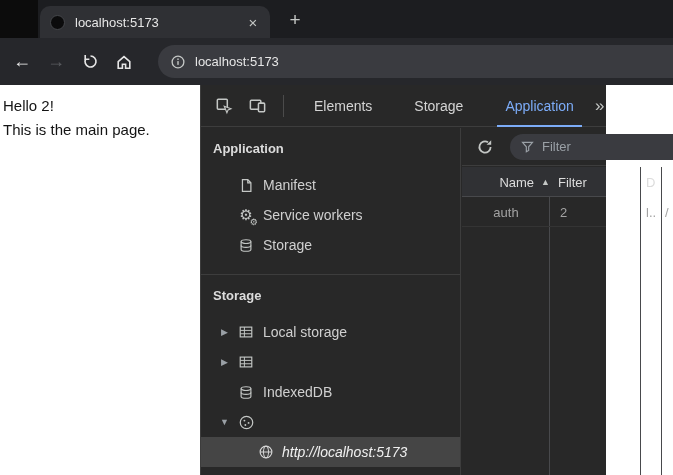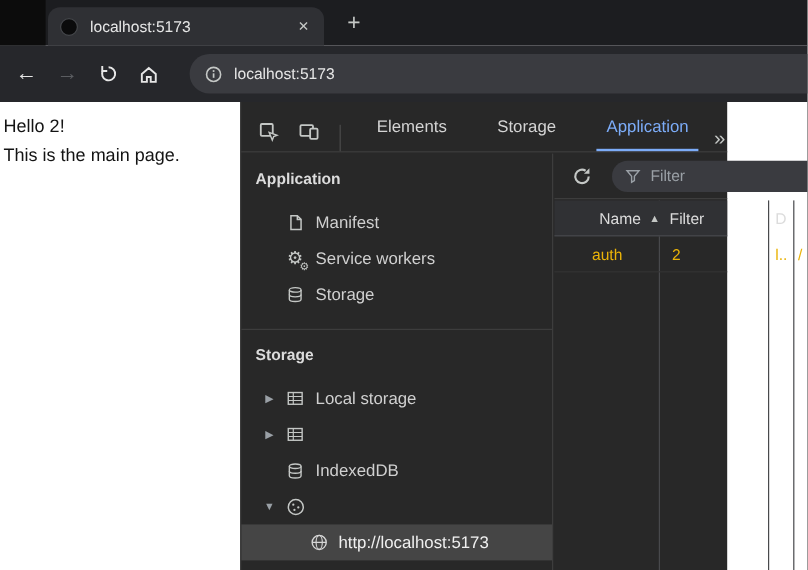--- a/index.html
+++ b/index.html
@@ -24,41 +24,41 @@
   .url-pill { position:absolute; left:158px; top:7px; height:33px; width:540px; background:#3a3b40; border-radius:17px;
               display:flex; align-items:center; gap:9px; padding-left:12px; color:#e6e6e6; font-size:13px; }
 
   
   .content { position:absolute; left:0; top:85px; width:606px; bottom:0; }
   .page { position:absolute; left:0; top:0; width:200px; bottom:0; background:#ffffff; color:#141414;
           font-size:15px; padding:9px 4px 0 3px; line-height:1.6; }
 
   
   .devtools { position:absolute; left:200px; top:0; right:0; bottom:0; background:#282828; border-left:1px solid #3d3d3d; color:#c9c9c9; }
-  .dt-toolbar { position:absolute; left:0; top:0; right:0; height:42px; border-bottom:1px solid #3d3d3d; display:flex; align-items:flex-end; }
+  .dt-toolbar { position:absolute; left:0; top:0; right:0; height:42px; border-bottom:1px solid #3d3d3d; display:flex; align-items:center; }
   .icon-btn { width:34px; height:34px; display:flex; align-items:center; justify-content:center; flex:none; }
   .icon-btn.first { margin-left:5px; }
   .vsep { width:1px; height:22px; background:#4b4b4b; margin:0 9px; flex:none; }
   .dt-tab { padding:0 21px; height:42px; display:flex; align-items:center; font-size:14px; color:#d4d4d4; position:relative; flex:none; }
   .dt-tab.active { color:#7cacf8; }
   .dt-tab.active::after { content:""; position:absolute; left:13px; right:13px; bottom:0; height:2px; background:#7cacf8; }
   .more-tabs { margin-left:auto; margin-right:9px; font-size:17px; color:#c4c7c5; }
 
   .dt-body { position:absolute; left:0; top:43px; right:0; bottom:0; }
 
   
   .dt-sidebar { position:absolute; left:0; top:0; width:260px; bottom:0; border-right:1px solid #3d3d3d; overflow:hidden; }
   .section-title { padding:13px 12px 14px; font-size:13px; font-weight:700; color:#dcdcdc; }
   .side-item { position:relative; height:30px; font-size:14px; color:#d0d0d0;text-align:right; }
   .side-item.selected { background:#454545; color:#f0f0f0; }
   .expander { position:absolute; left:17px; top:0; height:30px; width:13px; display:flex; align-items:center; justify-content:center; font-size:9px; color:#9aa0a6; }
   .side-icon { position:absolute; left:35px; top:0; height:30px; width:20px; display:flex; align-items:center; justify-content:center; }
   .side-icon.indent { left:55px; }
   .side-label { position:absolute; left:62px; top:0; height:30px; display:flex; align-items:center; white-space:nowrap; }
-  .side-label.indent { left:81px; }
+  .side-label.indent { left:81px;font-style:italic; }
   .gear-wrap { position:relative; font-size:15px; color:#c4c7c5; font-style:normal; }
   .gear-wrap i { font-style:normal; }
   .gear-sub { position:absolute; right:-5px; bottom:-3px; font-size:9px; }
   .side-divider { height:1px; background:#3d3d3d; margin-top:14px; }
 
   
   .dt-main { position:absolute; left:261px; top:0; right:0; bottom:0; }
   .dt-main-toolbar { height:38px; display:flex; align-items:center; border-bottom:1px solid #3d3d3d; }
   .refresh-btn { margin-left:6px; }
   .filter-pill { flex:1; height:26px; margin-left:8px; margin-right:-3px; background:#3a3b40; border-radius:13px;
@@ -67,21 +67,21 @@
   .filter-input::placeholder { color:#9aa0a6; }
 
   .dt-table { position:absolute; left:0; top:39px; right:0; bottom:0; }
   .col { position:absolute; top:0; bottom:0; border-right:1px solid #48494c; }
   .col1 { left:0; width:88px; } .col2 { left:88px; width:91px; } .col3 { left:179px; width:21px; }
   .t-header { position:absolute; left:0; right:0; top:0; height:30px; background:#303134; border-bottom:1px solid #48494c; }
   .th { position:absolute; top:0; height:30px; display:flex; align-items:center; font-size:13px; color:#dcdcdc; }
   .th1 { left:8px; width:80px;justify-content:flex-end; } .th2 { left:96px; width:83px; } .th3 { left:184px; width:16px; } .th4 { left:203px; right:0; }
   .sort { font-size:9px; color:#c4c7c5; margin-left:7px; }
   .t-row { position:absolute; left:0; right:0; top:30px; height:30px; border-bottom:1px solid #343434; }
-  .td { position:absolute; top:0; height:30px; display:flex; align-items:center; font-size:13px; color:#eab308; }
+  .td { position:absolute; top:0; height:30px; display:flex; align-items:center; font-size:13px; color:#a3a3a3; }
   .td1 { left:0; width:88px; justify-content:center; } .td2 { left:98px; } .td3 { left:184px; } .td4 { left:203px; }
 
   svg { display:block; }
 </style>
 </head>
 <body>
 
 <div class="screen">
 
   <div class="tabstrip">

